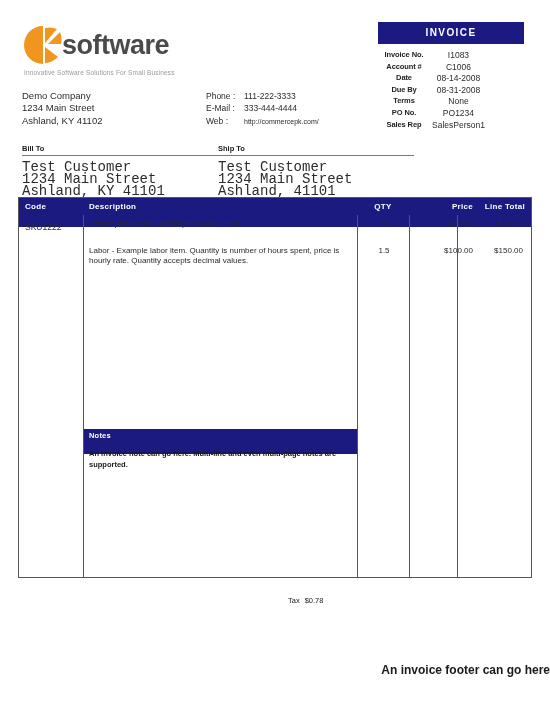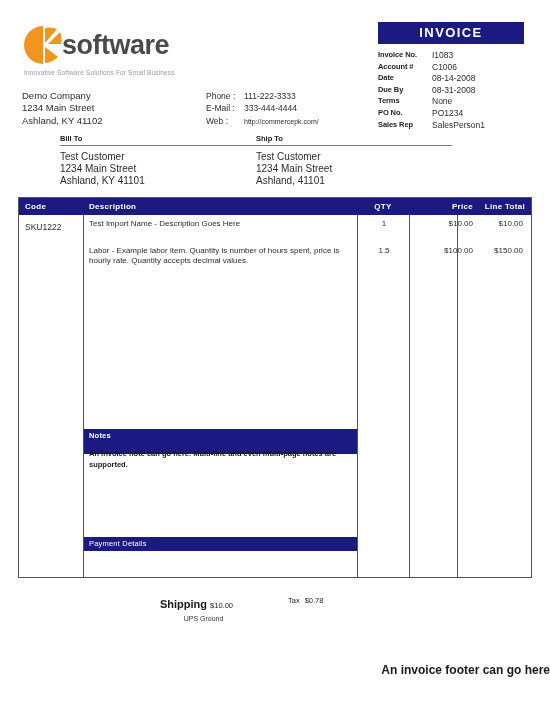--- a/index.html
+++ b/index.html
@@ -79,31 +79,32 @@
   
   .invoice-bar {
     position: absolute;
     left: 378px;
     top: 22px;
     width: 146px;
     height: 22px;
     background: #1a1a80;
     color: #ffffff;
     text-align: center;
-    font-size: 13px;
+    font-size: 10px;
     font-weight: bold;
     letter-spacing: 1.4px;
     line-height: 22px;
   }
   .meta-table {
     position: absolute;
     left: 378px;
     top: 50px;
     font-size: 7.5px;
     border-collapse: collapse;
+    text-align: center;
   }
   .meta-table td {
     padding: 0 0 1.6px 0;
     vertical-align: top;
     white-space: nowrap;
   }
   .meta-label {
     font-weight: bold;
     color: #222;
     width: 52px;
@@ -118,56 +119,56 @@
 
   
   .billship {
     position: absolute;
     left: 22px;
     top: 130px;
     width: 506px;
   }
   .bs-col {
     position: absolute;
-    top: 4px;
+    top: 14px;
     width: 196px;
-    margin-left: 38px;
   }
   .bs-col.bill { left: 0; }
   .bs-col.ship { left: 196px; }
   .bs-head {
     font-size: 7.5px;
     font-weight: bold;
     color: #1a1a1a;
     padding-bottom: 2px;
     border-bottom: 1px solid #777;
     width: 100%;
   }
   .bs-body {
-    font-size: 10px;
+    font-size: 14px;
     line-height: 12.2px;
     color: #2b2b2b;
     padding-top: 5px;
+    font-family: Liberation Mono, monospace;
   }
 
   
   .items {
     position: absolute;
     left: 18px;
     top: 197px;
     width: 514px;
     height: 381px;
     border: 1px solid #555;
     box-sizing: border-box;
   }
   .items-head {
     position: absolute;
     left: 0; top: 0;
     width: 100%;
-    height: 17px;
+    height: 29px;
     background: #1a1a80;
     color: #ffffff;
   }
   .items-head .hc {
     position: absolute;
     top: 0;
     height: 17px;
     line-height: 17px;
     font-size: 8px;
     font-weight: bold;
@@ -448,29 +449,22 @@
         <div class="line-item" style="margin-top: 16px;">
           <div class="li-desc">Labor - Example labor item. Quantity is number of hours spent, price is hourly rate. Quantity accepts decimal values.</div>
           <span class="li-num li-qty">1.5</span>
           <span class="li-num li-price">$100.00</span>
           <span class="li-num li-total">$150.00</span>
         </div>
       </div>
 
     <div class="notes-bar">Notes</div>
     <div class="notes-body">An invoice note can go here. Multi-line and even multi-page notes are supported.</div>
-    <div class="pay-bar">Payment Details</div>
-  </div>
-
-  <div class="shipping-block">
-    <div>
-      <span class="ship-title">Shipping</span><span class="ship-amt">$10.00</span>
-    </div>
-    <div class="ship-method">UPS Ground</div>
-  </div>
+  </div>
+
 
   <div class="tax-block">
     <span class="tax-label">Tax</span><span class="tax-amt">$0.78</span>
   </div>
 
 
   <div class="footer-note">An invoice footer can go here</div>
 
 </div>
 

